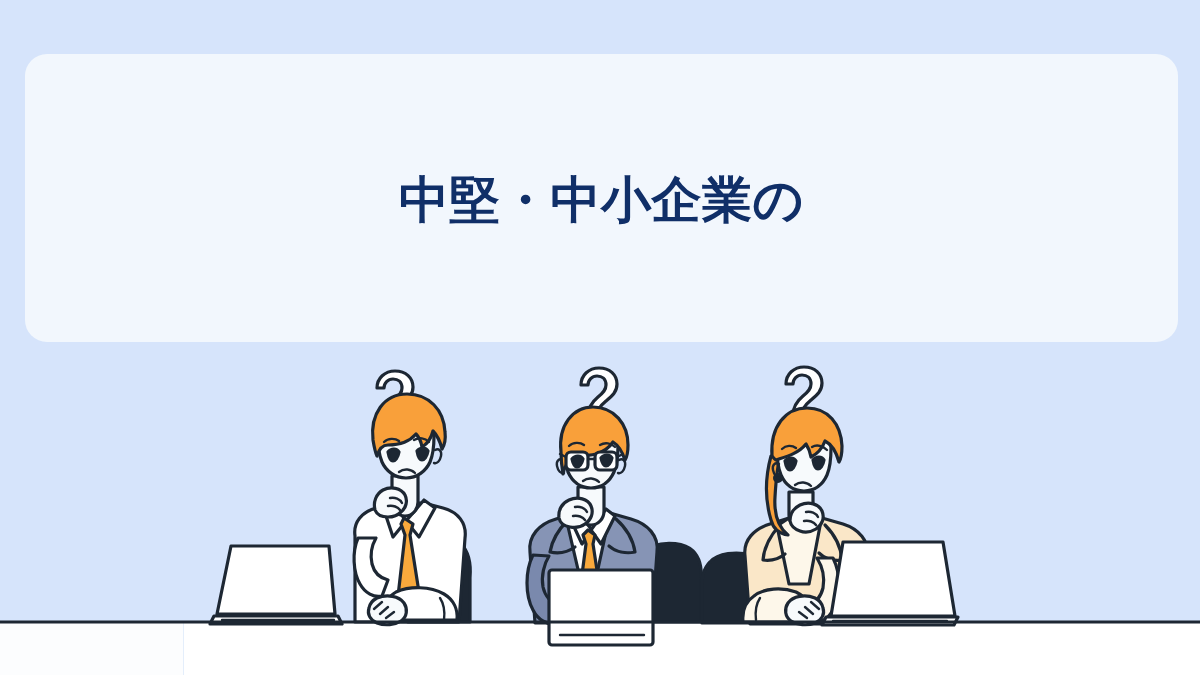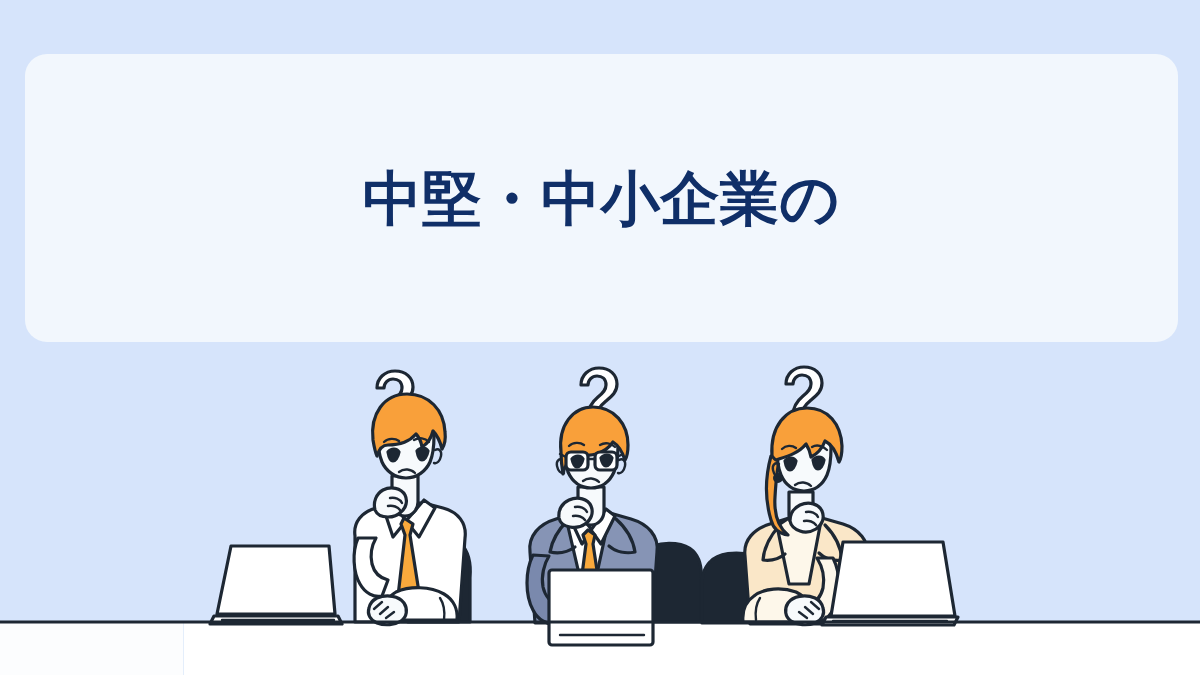--- a/index.html
+++ b/index.html
@@ -66,21 +66,21 @@
     display: flex;
     flex-direction: column;
     align-items: center;
     justify-content: center;
     padding-top: 4px;
     box-sizing: border-box;
   }
 
   .title-line {
     color: #102f68;
-    font-size: 59px;
+    font-size: 50px;
     font-weight: bold;
     line-height: 1.14;
     letter-spacing: 0.5px;
     white-space: nowrap;
     text-align: center;
   }
   #title-line-2-wrap {
     position: relative;
     display: block;
     white-space: nowrap;

